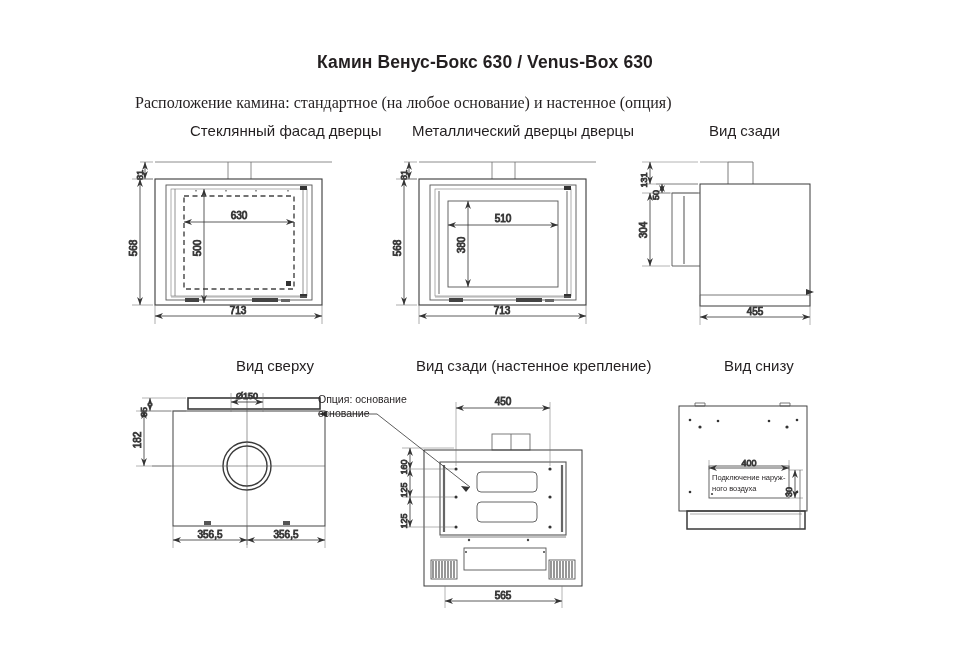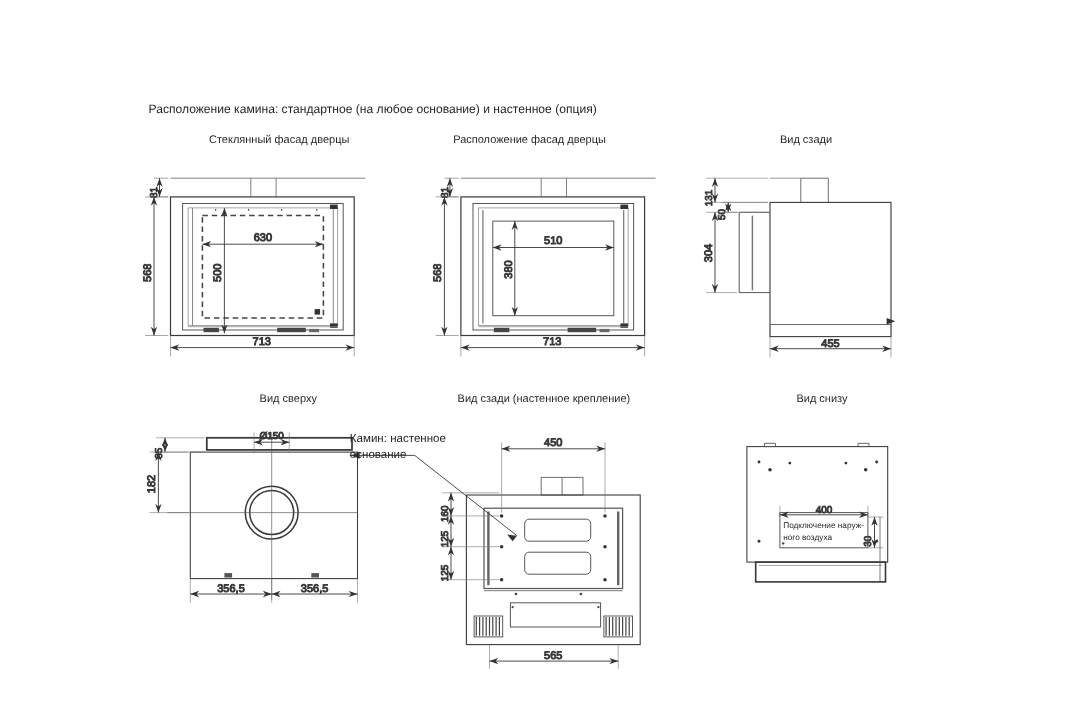--- a/index.html
+++ b/index.html
@@ -27,26 +27,27 @@
     text-align: center;
     font-size: 17.5px;
     font-weight: bold;
     letter-spacing: 0.1px;
     color: #231f20;
   }
   .subtitle {
     position: absolute;
     left: 135px;
     top: 94px;
-    font-size: 11px;
-    color: #231f20;
+    font-size: 16px;
+    color: #231f20;
+    font-family: Liberation Serif, serif;
   }
   .view-heading {
     position: absolute;
-    font-size: 10px;
+    font-size: 15px;
     color: #231f20;
     white-space: nowrap;
     text-align: right;
   }
   .annot {
     position: absolute;
     font-size: 10.5px;
     color: #231f20;
     line-height: 14px;
     white-space: nowrap;
@@ -57,24 +58,25 @@
     fill: #231f20;
   }
   .dimtxt { font-size: 10px; }
   .dimtxt-sm { font-size: 9px; }
 </style>
 </head>
 <body>
 
 <div id="page">
 
+  <div class="title">Камин Венус-Бокс 630 / Venus-Box 630</div>
   <div class="subtitle">Расположение камина: стандартное (на любое основание) и настенное (опция)</div>
 
   <div class="view-heading" style="left:190px; top:122px;">Стеклянный фасад дверцы</div>
-  <div class="view-heading" style="left:412px; top:122px;">Расположение фасад дверцы</div>
+  <div class="view-heading" style="left:412px; top:122px;">Металлический дверцы дверцы</div>
   <div class="view-heading" style="left:709px; top:122px;">Вид сзади</div>
   <div class="view-heading" style="left:236px; top:357px;">Вид сверху</div>
   <div class="view-heading" style="left:416px; top:357px;">Вид сзади (настенное крепление)</div>
   <div class="view-heading" style="left:724px; top:357px;">Вид снизу</div>
 
   <svg width="970" height="657" viewBox="0 0 970 657">
     <defs>
       <marker id="arrL" markerWidth="9" markerHeight="7" refX="8" refY="3.5" orient="auto" markerUnits="userSpaceOnUse">
         <path d="M8,3.5 L0,0.6 L2.4,3.5 L0,6.4 Z" fill="#333"></path>
       </marker>
@@ -362,21 +364,21 @@
       <line x1="795" y1="470" x2="795" y2="498" stroke="#333" stroke-width="0.8" marker-start="url(#arrR)" marker-end="url(#arrL)"></line>
       <text class="dimtxt-sm" x="792" y="492" transform="rotate(-90 792 492)" text-anchor="middle">30</text>
 
       <path d="M800,470 L800,529" stroke="#555" stroke-width="0.7"></path>
     </g>
 
     </g>
   </svg>
 
   <div class="annot" style="left:318px; top:392px;">
-    <div>Камин: настенное</div>
+    <div>Опция: основание</div>
     <div>основание</div>
   </div>
 
   <div class="annot" style="left:712px; top:472px; font-size:7.5px; line-height:11px; width:74px;">
     <div>Подключение наруж-</div>
     <div>ного воздуха</div>
   </div>
 
 </div>
 

